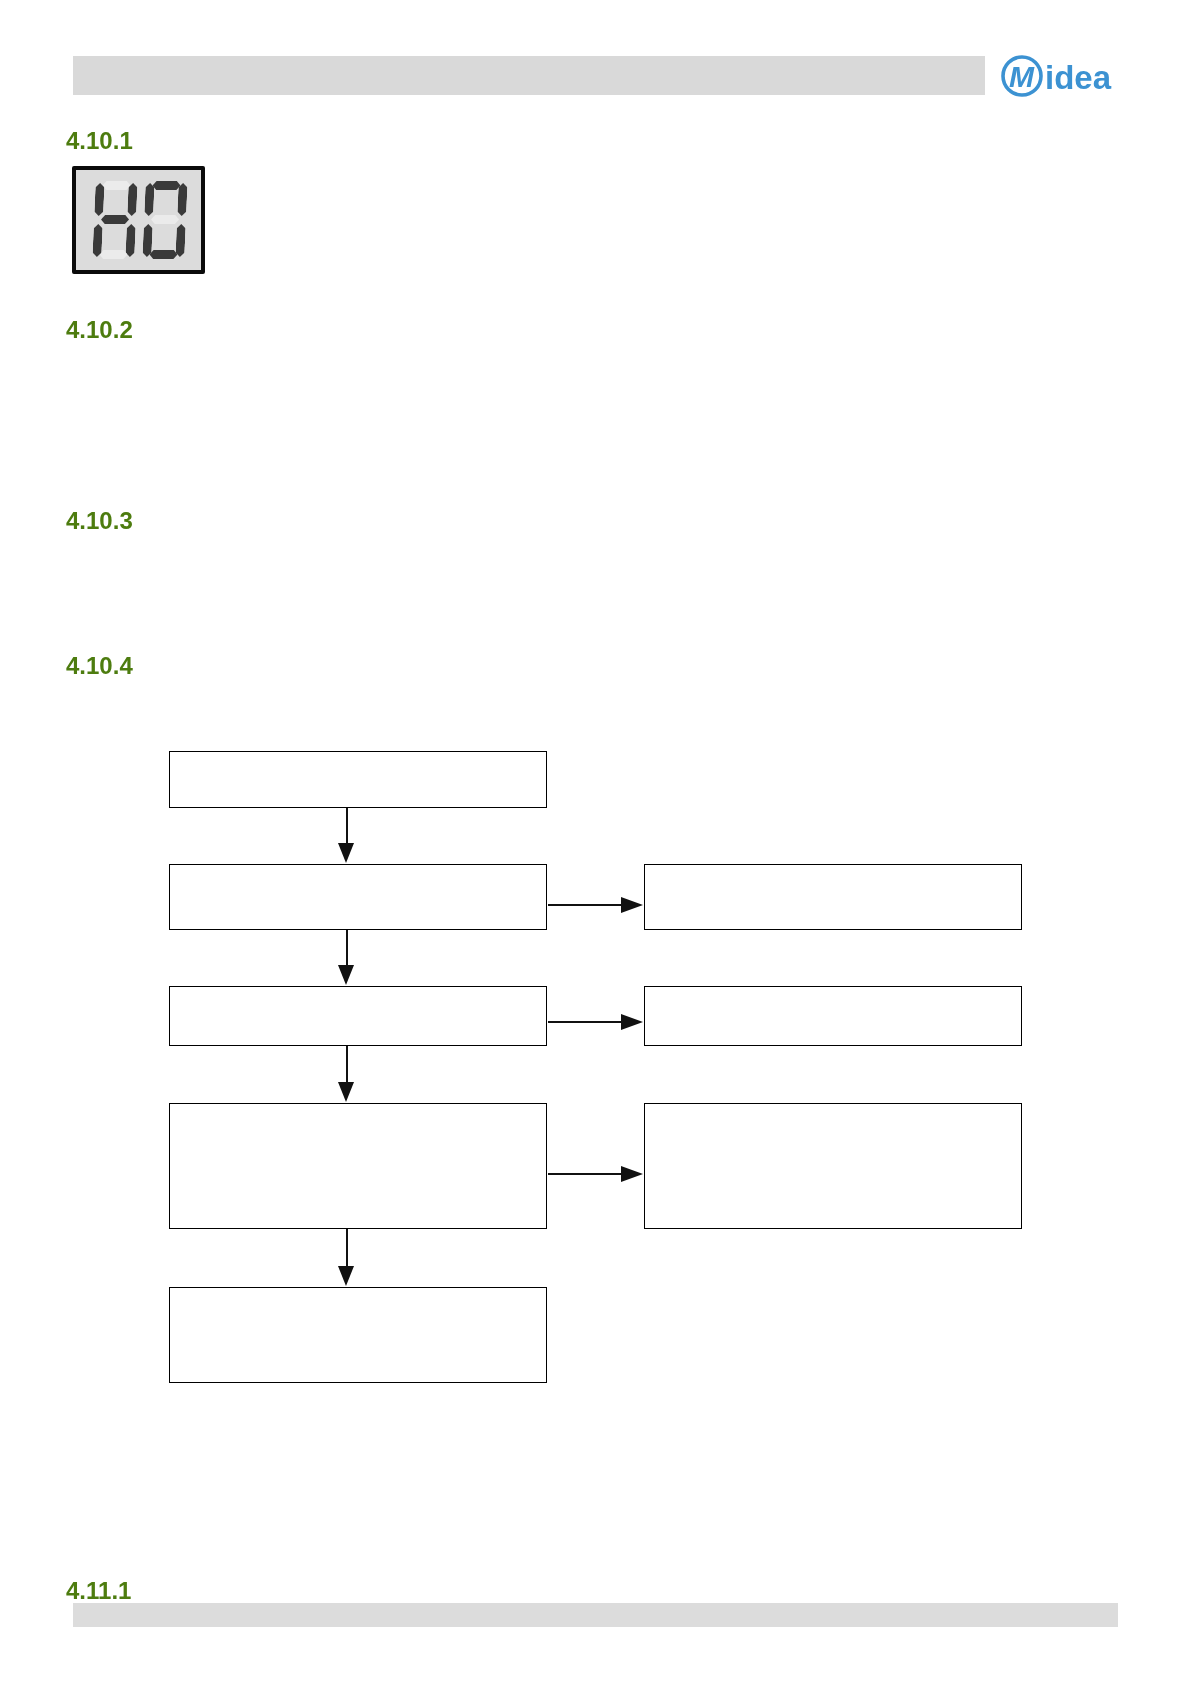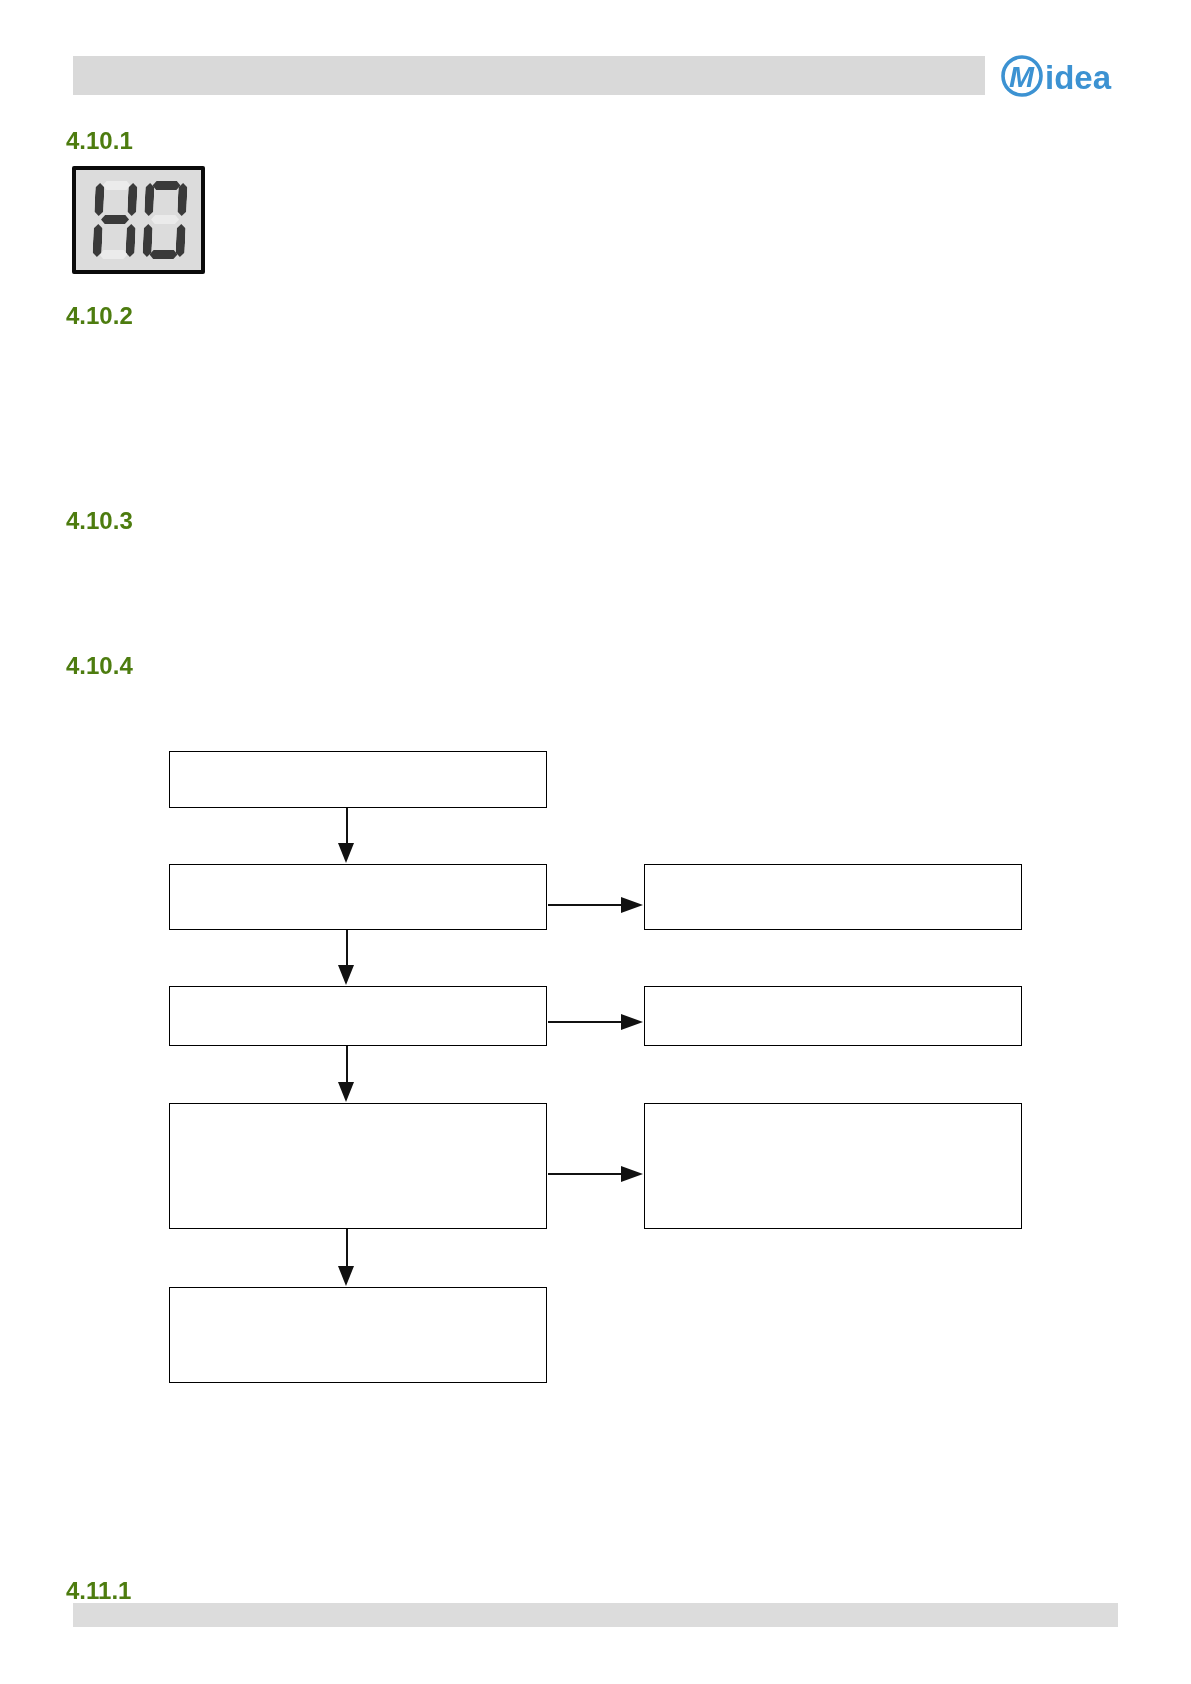--- a/index.html
+++ b/index.html
@@ -6,21 +6,21 @@
   .page{
     position:relative;width:1191px;height:1684px;background:#ffffff;overflow:hidden;
     font-family:"Liberation Sans",sans-serif;
   }
   .header-bar{position:absolute;left:73px;top:56px;width:912px;height:39px;background:#d9d9d9;}
   .logo{position:absolute;left:999px;top:51px;width:122px;height:48px;color:#3c92d2;}
   .logo svg{width:100%;height:100%;display:block;}
 
   .sec{position:absolute;left:66px;margin:0;font-size:24px;line-height:24px;font-weight:bold;color:#4d7c0f;letter-spacing:0;}
   #sec1{top:129px}
-  #sec2{top:304px}
+  #sec2{top:318px}
   #sec3{top:509px}
   #sec4{top:654px}
   #sec5{top:1579px}
 
   
   .seg-panel{
     position:absolute;left:72px;top:166px;width:133px;height:108px;
     border:4px solid #0a0a0a;border-radius:2px;box-sizing:border-box;background:#dcdcdc;
   }
   .seg-digits{position:absolute;inset:0;}

